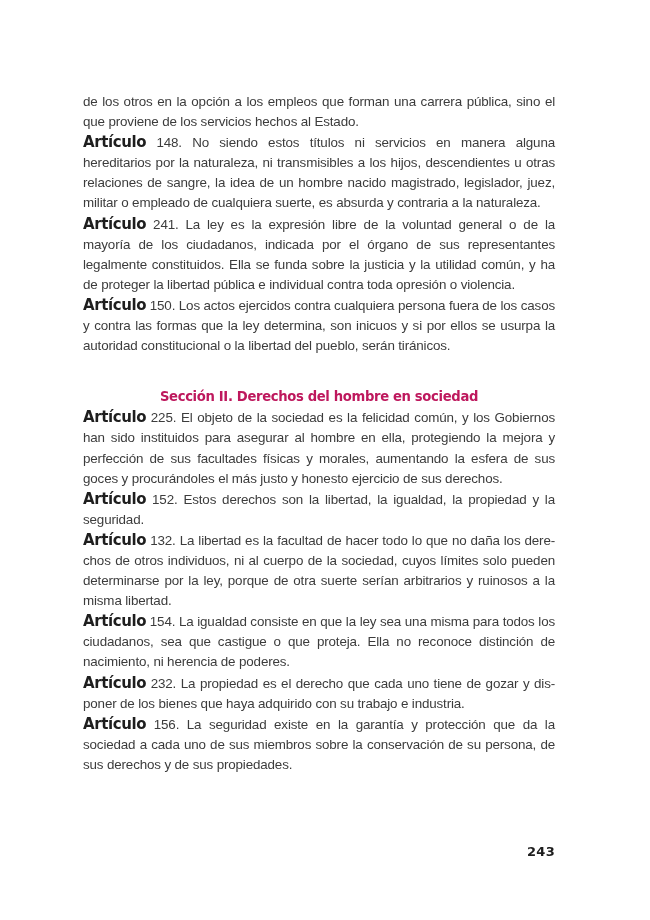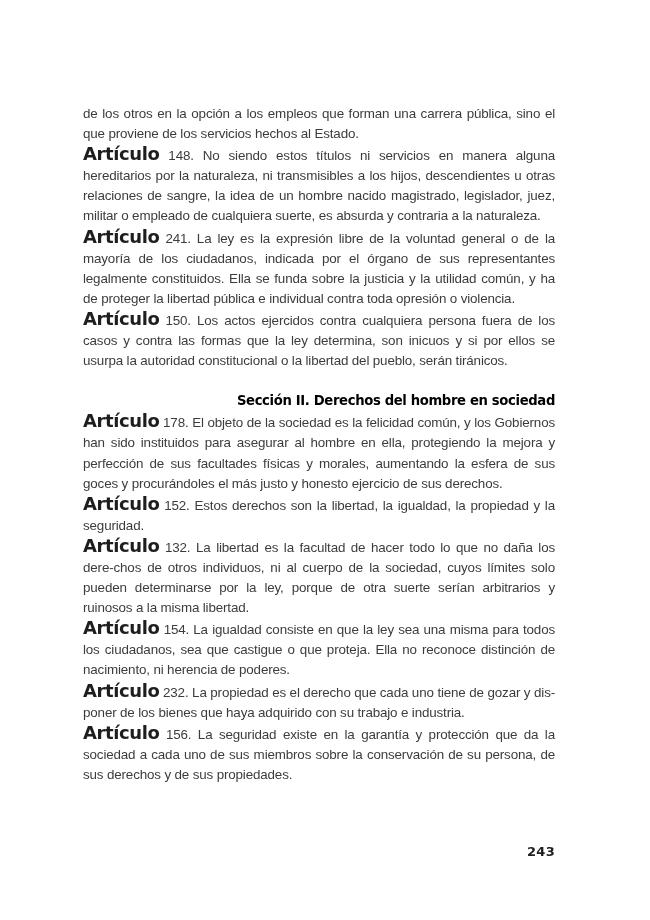--- a/index.html
+++ b/index.html
@@ -9,48 +9,48 @@
     }
     body {
       width: 650px;
       height: 920px;
       position: relative;
       overflow: hidden;
     }
     .page {
       position: absolute;
       left: 83px;
-      top: 104px;
+      top: 92px;
       width: 472px;
       font-family: "Liberation Sans", sans-serif;
       font-size: 13.4px;
       line-height: 20.1px;
       color: #3c3c3c;
       text-align: justify;
       letter-spacing: -0.15px;
     }
     .para {
       margin: 0;
       padding: 0;
     }
     .art-label {
       font-family: "DejaVu Sans", sans-serif;
       font-weight: bold;
       color: #1e1e1e;
       letter-spacing: -0.4px;
-      font-size: 18px;
+      font-size: 15px;
     }
     .section-title {
-      margin: 20px 0 0 0;
+      margin: 31px 0 0 0;
       font-family: "DejaVu Sans", sans-serif;
       font-weight: bold;
       font-size: 13.2px;
-      color: #000000;
+      color: #be185d;
       letter-spacing: -0.35px;
-      text-align: right;
+      text-align: center;
       line-height: 20.1px;
     }
     .page-number {
       position: absolute;
       left: 480px;
       top: 844px;
       width: 75px;
       text-align: right;
       font-family: "DejaVu Sans", sans-serif;
       font-weight: bold;
@@ -66,21 +66,21 @@
   <p class="para">de los otros en la opción a los empleos que forman una carrera pública, sino el que proviene de los servicios hechos al Estado.</p>
 
   <p class="para"><span class="art-label">Artículo</span><span> 148. No siendo estos títulos ni servicios en manera alguna hereditarios por la naturaleza, ni transmisibles a los hijos, descendientes u otras relaciones de sangre, la idea de un hombre nacido magistrado, legislador, juez, militar o empleado de cualquiera suerte, es absurda y contraria a la naturaleza.</span></p>
 
   <p class="para"><span class="art-label">Artículo</span><span> 241. La ley es la expresión libre de la voluntad general o de la mayoría de los ciudadanos, indicada por el órgano de sus representantes legalmente constituidos. Ella se funda sobre la justicia y la utilidad común, y ha de proteger la libertad pública e individual contra toda opresión o violencia.</span></p>
 
   <p class="para"><span class="art-label">Artículo</span><span> 150. Los actos ejercidos contra cualquiera persona fuera de los casos y contra las formas que la ley determina, son inicuos y si por ellos se usurpa la autoridad constitucional o la libertad del pueblo, serán tiránicos.</span></p>
 
   <h2 class="section-title">Sección II. Derechos del hombre en sociedad</h2>
 
-  <p class="para"><span class="art-label">Artículo</span><span> 178. El objeto de la sociedad es la felicidad común, y los Gobiernos han sido instituidos para asegurar al hombre en ella, protegiendo la mejora y perfección de sus facultades físicas y morales, aumentando la esfera de sus goces y procurándoles el más justo y honesto ejercicio de sus derechos.</span></p>
+  <p class="para"><span class="art-label">Artículo</span><span> 225. El objeto de la sociedad es la felicidad común, y los Gobiernos han sido instituidos para asegurar al hombre en ella, protegiendo la mejora y perfección de sus facultades físicas y morales, aumentando la esfera de sus goces y procurándoles el más justo y honesto ejercicio de sus derechos.</span></p>
 
   <p class="para"><span class="art-label">Artículo</span><span> 152. Estos derechos son la libertad, la igualdad, la propiedad y la seguridad.</span></p>
 
   <p class="para"><span class="art-label">Artículo</span><span> 132. La libertad es la facultad de hacer todo lo que no daña los dere-chos de otros individuos, ni al cuerpo de la sociedad, cuyos límites solo pueden determinarse por la ley, porque de otra suerte serían arbitrarios y ruinosos a la misma libertad.</span></p>
 
   <p class="para"><span class="art-label">Artículo</span><span> 154. La igualdad consiste en que la ley sea una misma para todos los ciudadanos, sea que castigue o que proteja. Ella no reconoce distinción de nacimiento, ni herencia de poderes.</span></p>
 
   <p class="para"><span class="art-label">Artículo</span><span> 232. La propiedad es el derecho que cada uno tiene de gozar y dis-poner de los bienes que haya adquirido con su trabajo e industria.</span></p>
 
   <p class="para"><span class="art-label">Artículo</span><span> 156. La seguridad existe en la garantía y protección que da la sociedad a cada uno de sus miembros sobre la conservación de su persona, de sus derechos y de sus propiedades.</span></p>

